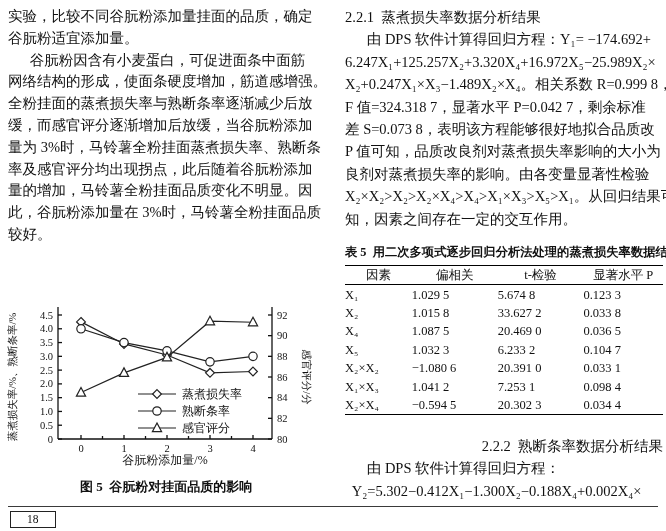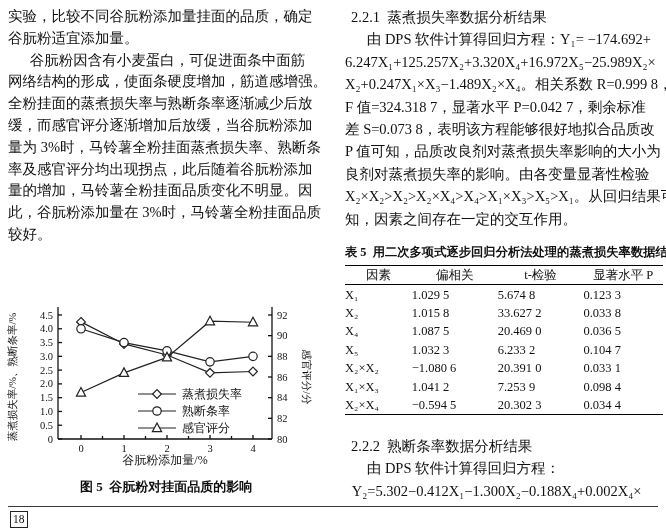--- a/index.html
+++ b/index.html
@@ -7,34 +7,34 @@
     width:666px;height:531px;background:#ffffff;color:#111;
     font-family:"Liberation Serif","DejaVu Serif",serif;
     position:relative;overflow:hidden;
   }
   .page{position:absolute;inset:0;}
   .col{position:absolute;top:6px;}
   .col.left{left:8px;width:322px;}
   .col.right{left:345px;width:318px;}
   .para .tl{font-size:14.5px;line-height:21.8px;white-space:pre;}
   .col.right .para .tl{line-height:22.4px;}
-  .heading{font-size:14.5px;line-height:22.4px;white-space:pre;margin-left:6px;}
-  .h222{margin-top:20px;}
+  .heading{font-size:14.5px;line-height:22.4px;white-space:pre;}
+  .h222{margin-top:20px;text-align:right;}
   .figure{position:absolute;left:0;top:294px;width:332px;}
   .caption{text-align:center;font-weight:bold;font-size:13px;margin-top:4px;white-space:pre;}
   .ttitle{font-weight:bold;font-size:12.3px;margin:14px 0 4px 0;white-space:pre;}
   table{width:100%;border-collapse:collapse;border-top:1.6px solid #000;border-bottom:1.6px solid #000;font-size:12.5px;}
   thead tr{border-bottom:1px solid #000;}
   th,td{font-weight:normal;padding:2.2px 0;line-height:14px;}
   th:nth-child(1),td:nth-child(1){width:21%;}
   th:nth-child(2),td:nth-child(2){width:27%;}
   th:nth-child(3),td:nth-child(3){width:27%;}
   th:nth-child(4),td:nth-child(4){width:25%;}
   .footrule{position:absolute;left:8px;top:506px;width:650px;border-top:1.5px solid #3a3a3a;}
-  .pagenum{position:absolute;left:10px;top:511px;border:1px solid #222;font-size:11.5px;padding:0 2px;line-height:15px;}
+  .pagenum{position:absolute;left:10px;top:511px;border:1px solid #222;font-size:11.5px;padding:0 16px;line-height:15px;}
   
   .ax{stroke:#111;stroke-width:1.3;fill:none;}
   .ln{stroke:#222;stroke-width:1.2;fill:none;}
   .mk{fill:#fff;stroke:#222;stroke-width:1.2;}
   .tick{font-family:"Liberation Serif","DejaVu Serif",serif;font-size:10.5px;fill:#111;}
   .legend{font-family:"Liberation Serif","DejaVu Serif",serif;font-size:12px;fill:#111;}
   .axlabel{font-family:"Liberation Serif","DejaVu Serif",serif;font-size:12px;fill:#111;}
   .axlabel.side{font-size:10.5px;}
 </style>
 </head>
@@ -199,21 +199,21 @@
             </tr>
             <tr>
               <td>X₂×X₂</td>
               <td>−1.080 6</td>
               <td>20.391 0</td>
               <td>0.033 1</td>
             </tr>
             <tr>
               <td>X₁×X₃</td>
               <td>1.041 2</td>
-              <td>7.253 9</td>
+              <td>7.253 1</td>
               <td>0.098 4</td>
             </tr>
             <tr>
               <td>X₂×X₄</td>
               <td>−0.594 5</td>
               <td>20.302 3</td>
               <td>0.034 4</td>
             </tr>
           </tbody>
       </table>

